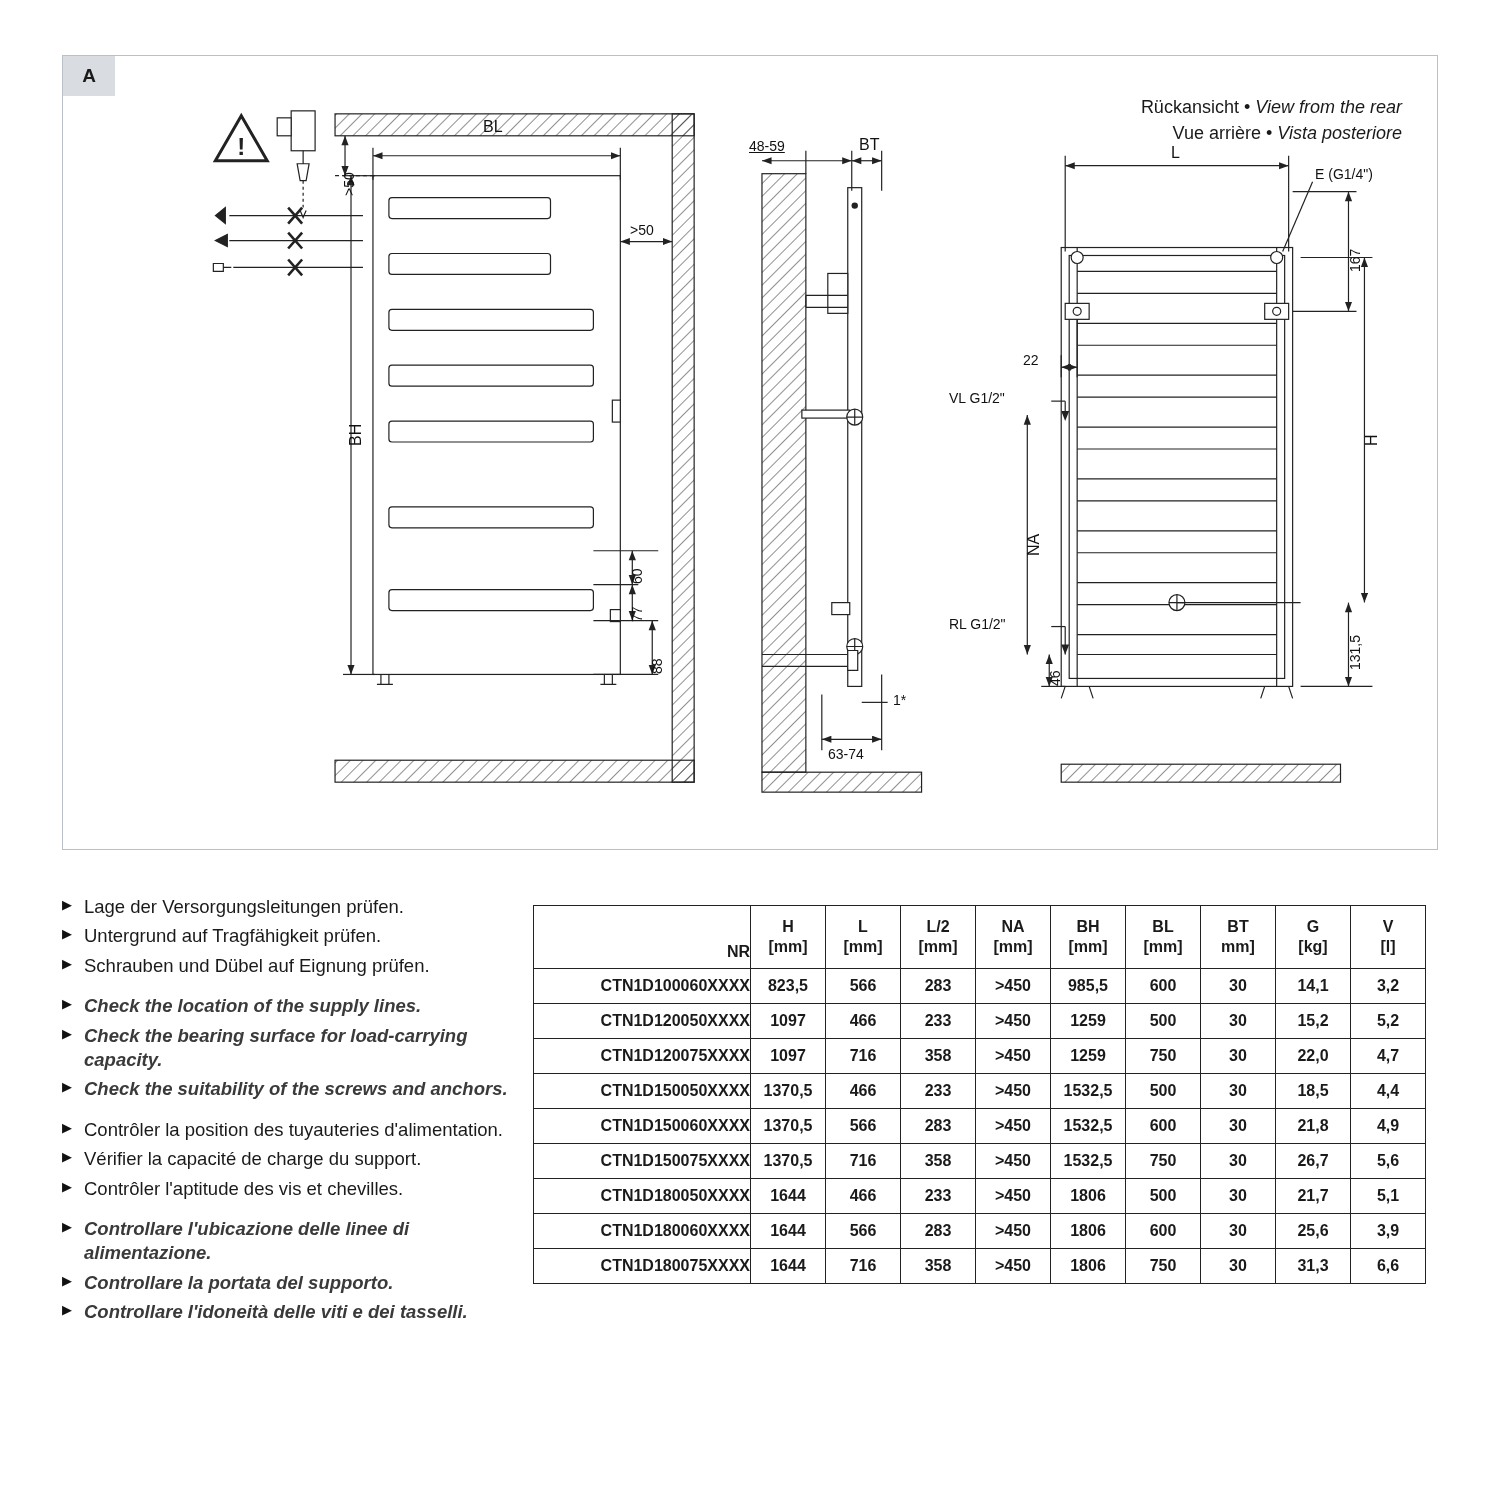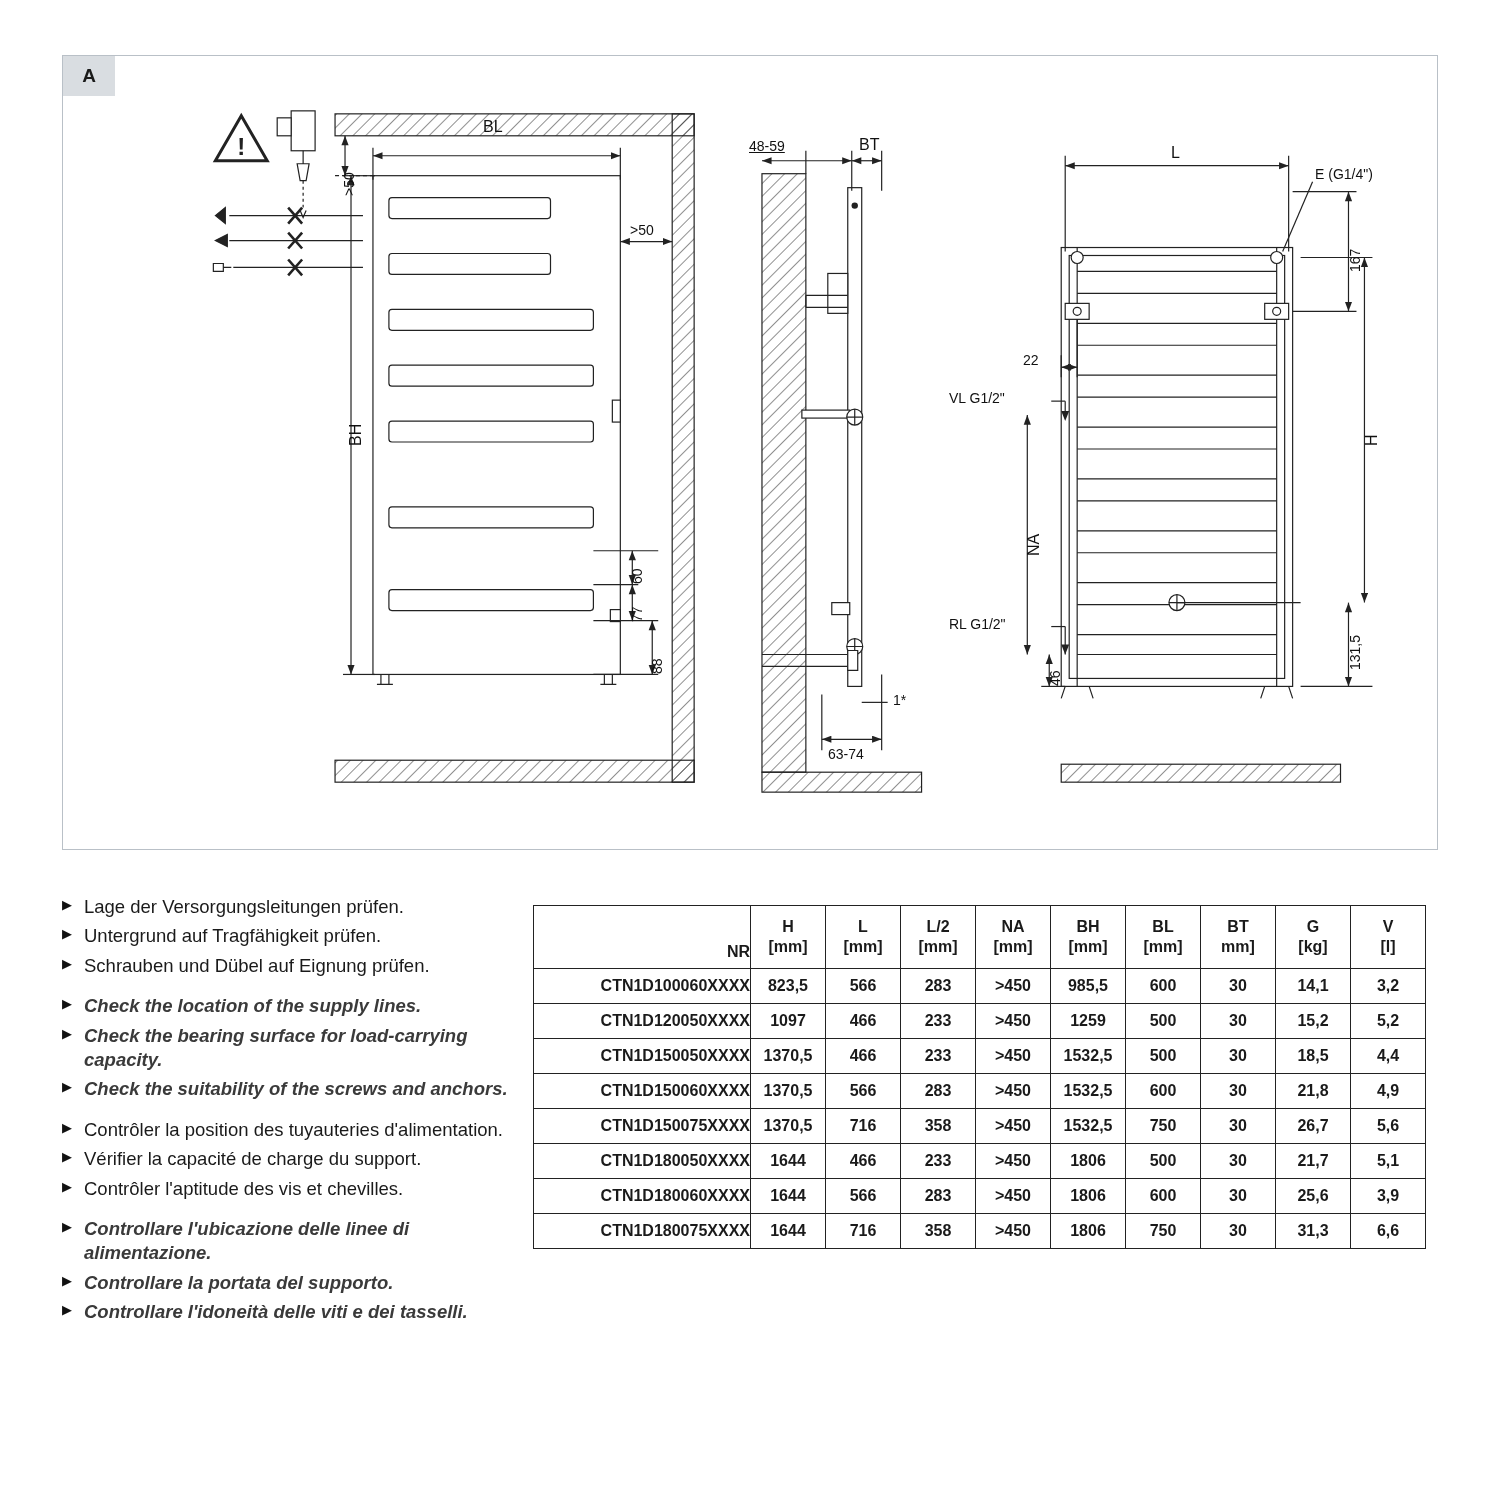--- a/index.html
+++ b/index.html
@@ -122,20 +122,32 @@
   #spec-table col.c { width: 75px; }
   .th2 { font-weight: bold; display: block; line-height: 1.28; }
 </style>
 </head>
 <body>
 
 <div id="diagram-panel">
 
   <div id="panel-badge">A</div>
 
+  <div id="rear-title">
+    <div>
+      <span>Rückansicht</span>
+      <span>•</span>
+      <i>View from the rear</i>
+    </div>
+    <div>
+      <span>Vue arrière</span>
+      <span>•</span>
+      <i>Vista posteriore</i>
+    </div>
+  </div>
 
   <svg class="draw" viewBox="0 0 1376 795">
     <defs>
       <pattern id="hatch" width="9" height="9" patternTransform="rotate(45)" patternUnits="userSpaceOnUse">
         <line x1="0" y1="0" x2="0" y2="9" stroke="#222" stroke-width="1"></line>
       </pattern>
       <marker id="ar" markerWidth="9" markerHeight="9" refX="8" refY="3" orient="auto">
         <path d="M0,0 L8,3 L0,6 z" fill="#222"></path>
       </marker>
       <marker id="arS" markerWidth="9" markerHeight="9" refX="0" refY="3" orient="auto">
@@ -478,20 +490,32 @@
         <td>466</td>
         <td>233</td>
         <td>&gt;450</td>
         <td>1259</td>
         <td>500</td>
         <td>30</td>
         <td>15,2</td>
         <td>5,2</td>
       </tr>
       <tr>
+        <td class="nr">CTN1D120075XXXX</td>
+        <td>1097</td>
+        <td>716</td>
+        <td>358</td>
+        <td>&gt;450</td>
+        <td>1259</td>
+        <td>750</td>
+        <td>30</td>
+        <td>22,0</td>
+        <td>4,7</td>
+      </tr>
+      <tr>
         <td class="nr">CTN1D150050XXXX</td>
         <td>1370,5</td>
         <td>466</td>
         <td>233</td>
         <td>&gt;450</td>
         <td>1532,5</td>
         <td>500</td>
         <td>30</td>
         <td>18,5</td>
         <td>4,4</td>

